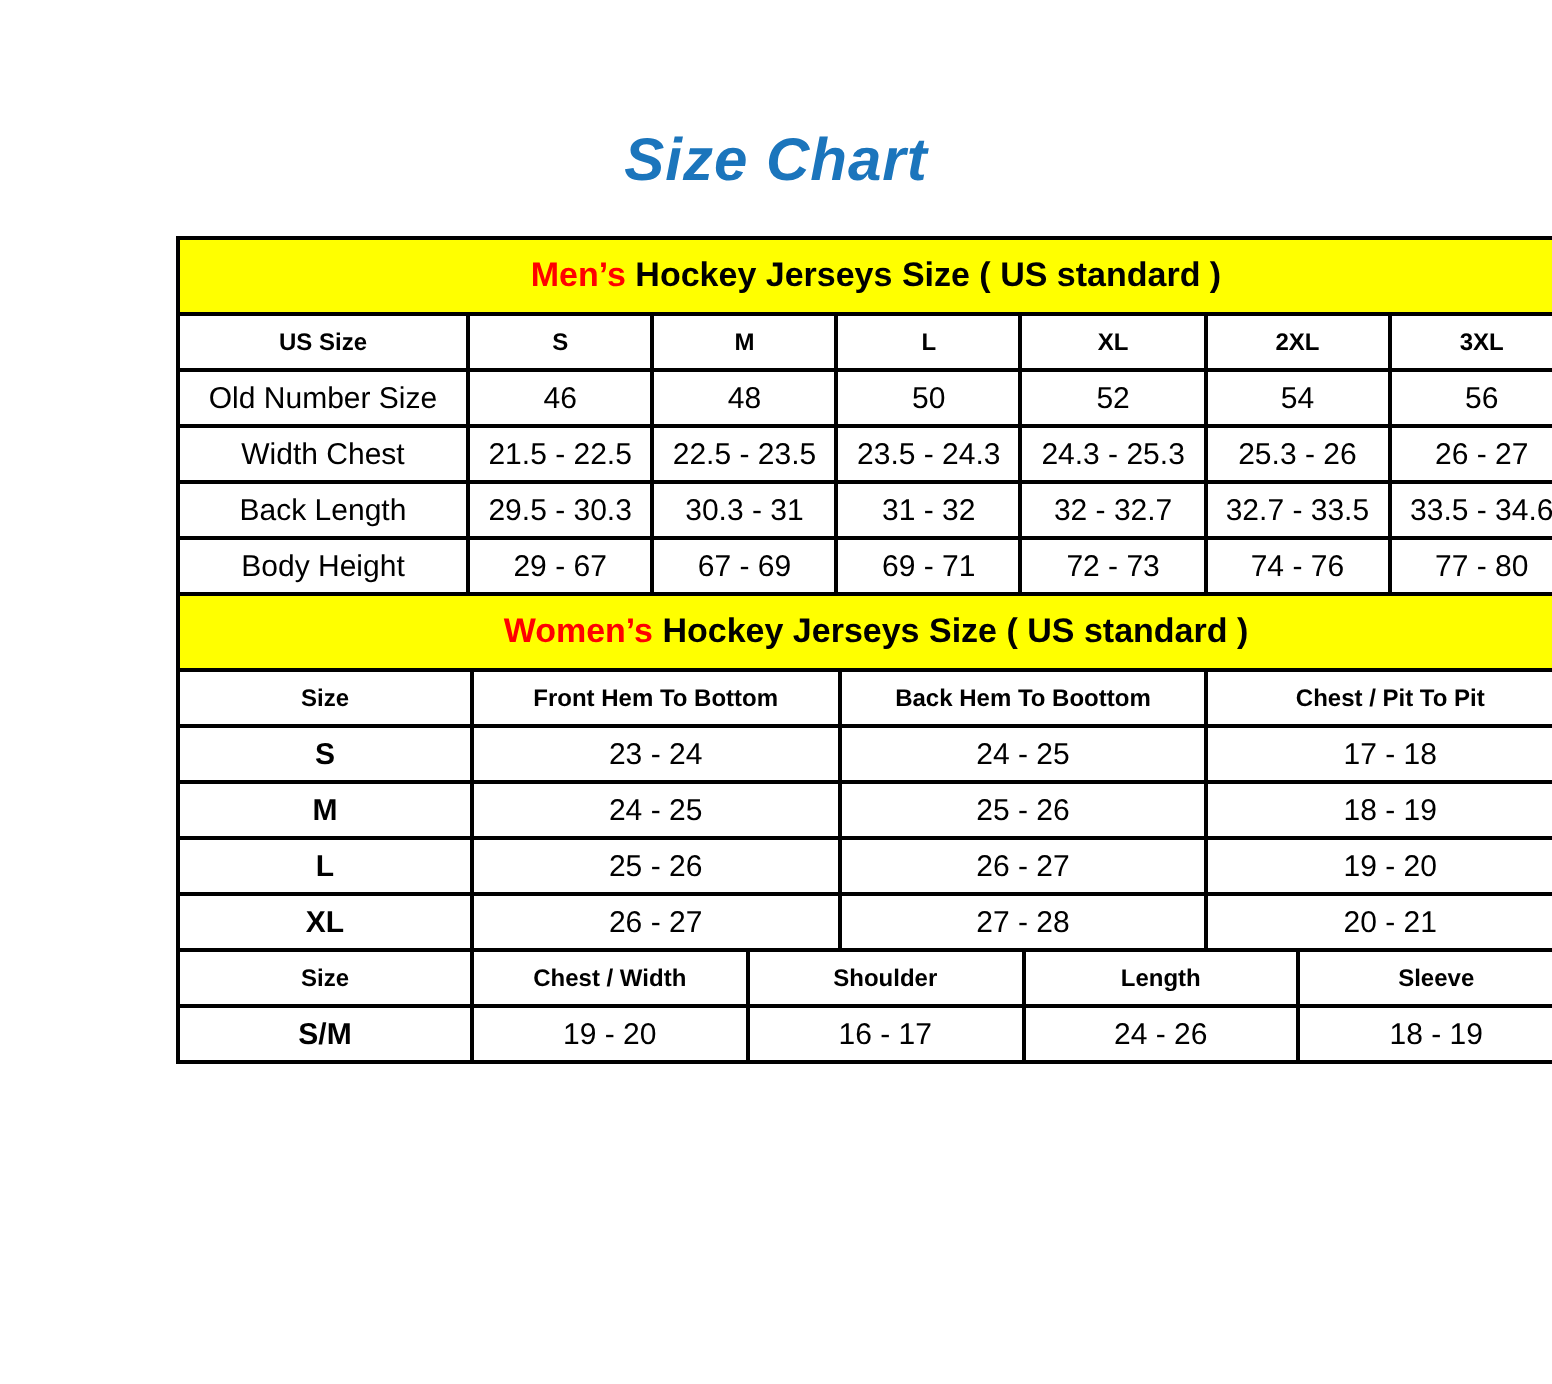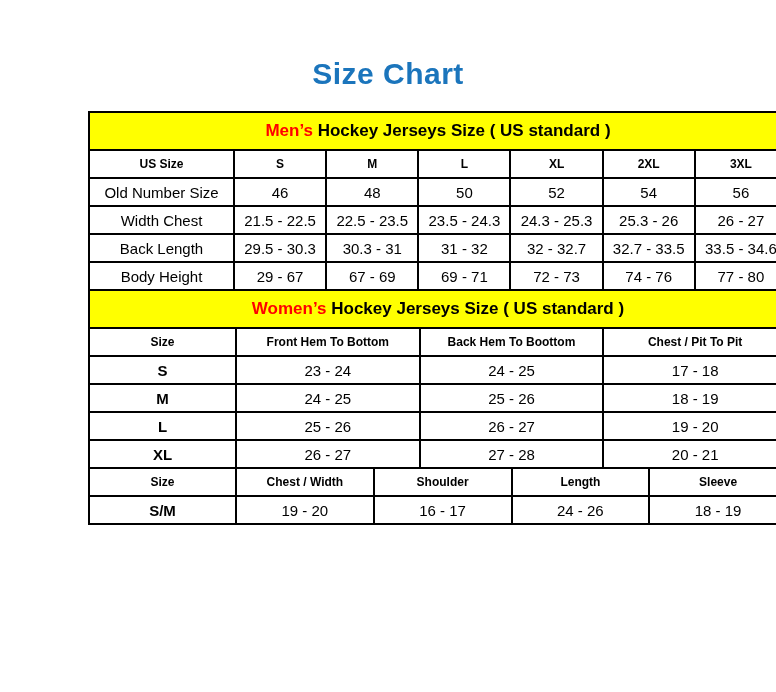--- a/index.html
+++ b/index.html
@@ -4,27 +4,28 @@
 <style>
   * { box-sizing: border-box; }
   html, body {
     margin: 0; padding: 0;
     width: 776px; height: 692px;
     background: #ffffff;
     font-family: "Liberation Sans", sans-serif;
     color: #000;
   }
   .title {
-    margin: 12px;
-    padding-top: 45px;
+    margin: 0;
+    padding-top: 64px;
     text-align: center;
     font-size: 30px;
     font-weight: bold;
     color: #1B75BC;
     letter-spacing: 0.5px;
+    font-style: italic;
   }
   .chart-wrap {
     width: 600px;
     margin: 20px auto 0 auto;
   }
   table {
     border-collapse: collapse;
     width: 700px;
     table-layout: fixed;
   }

